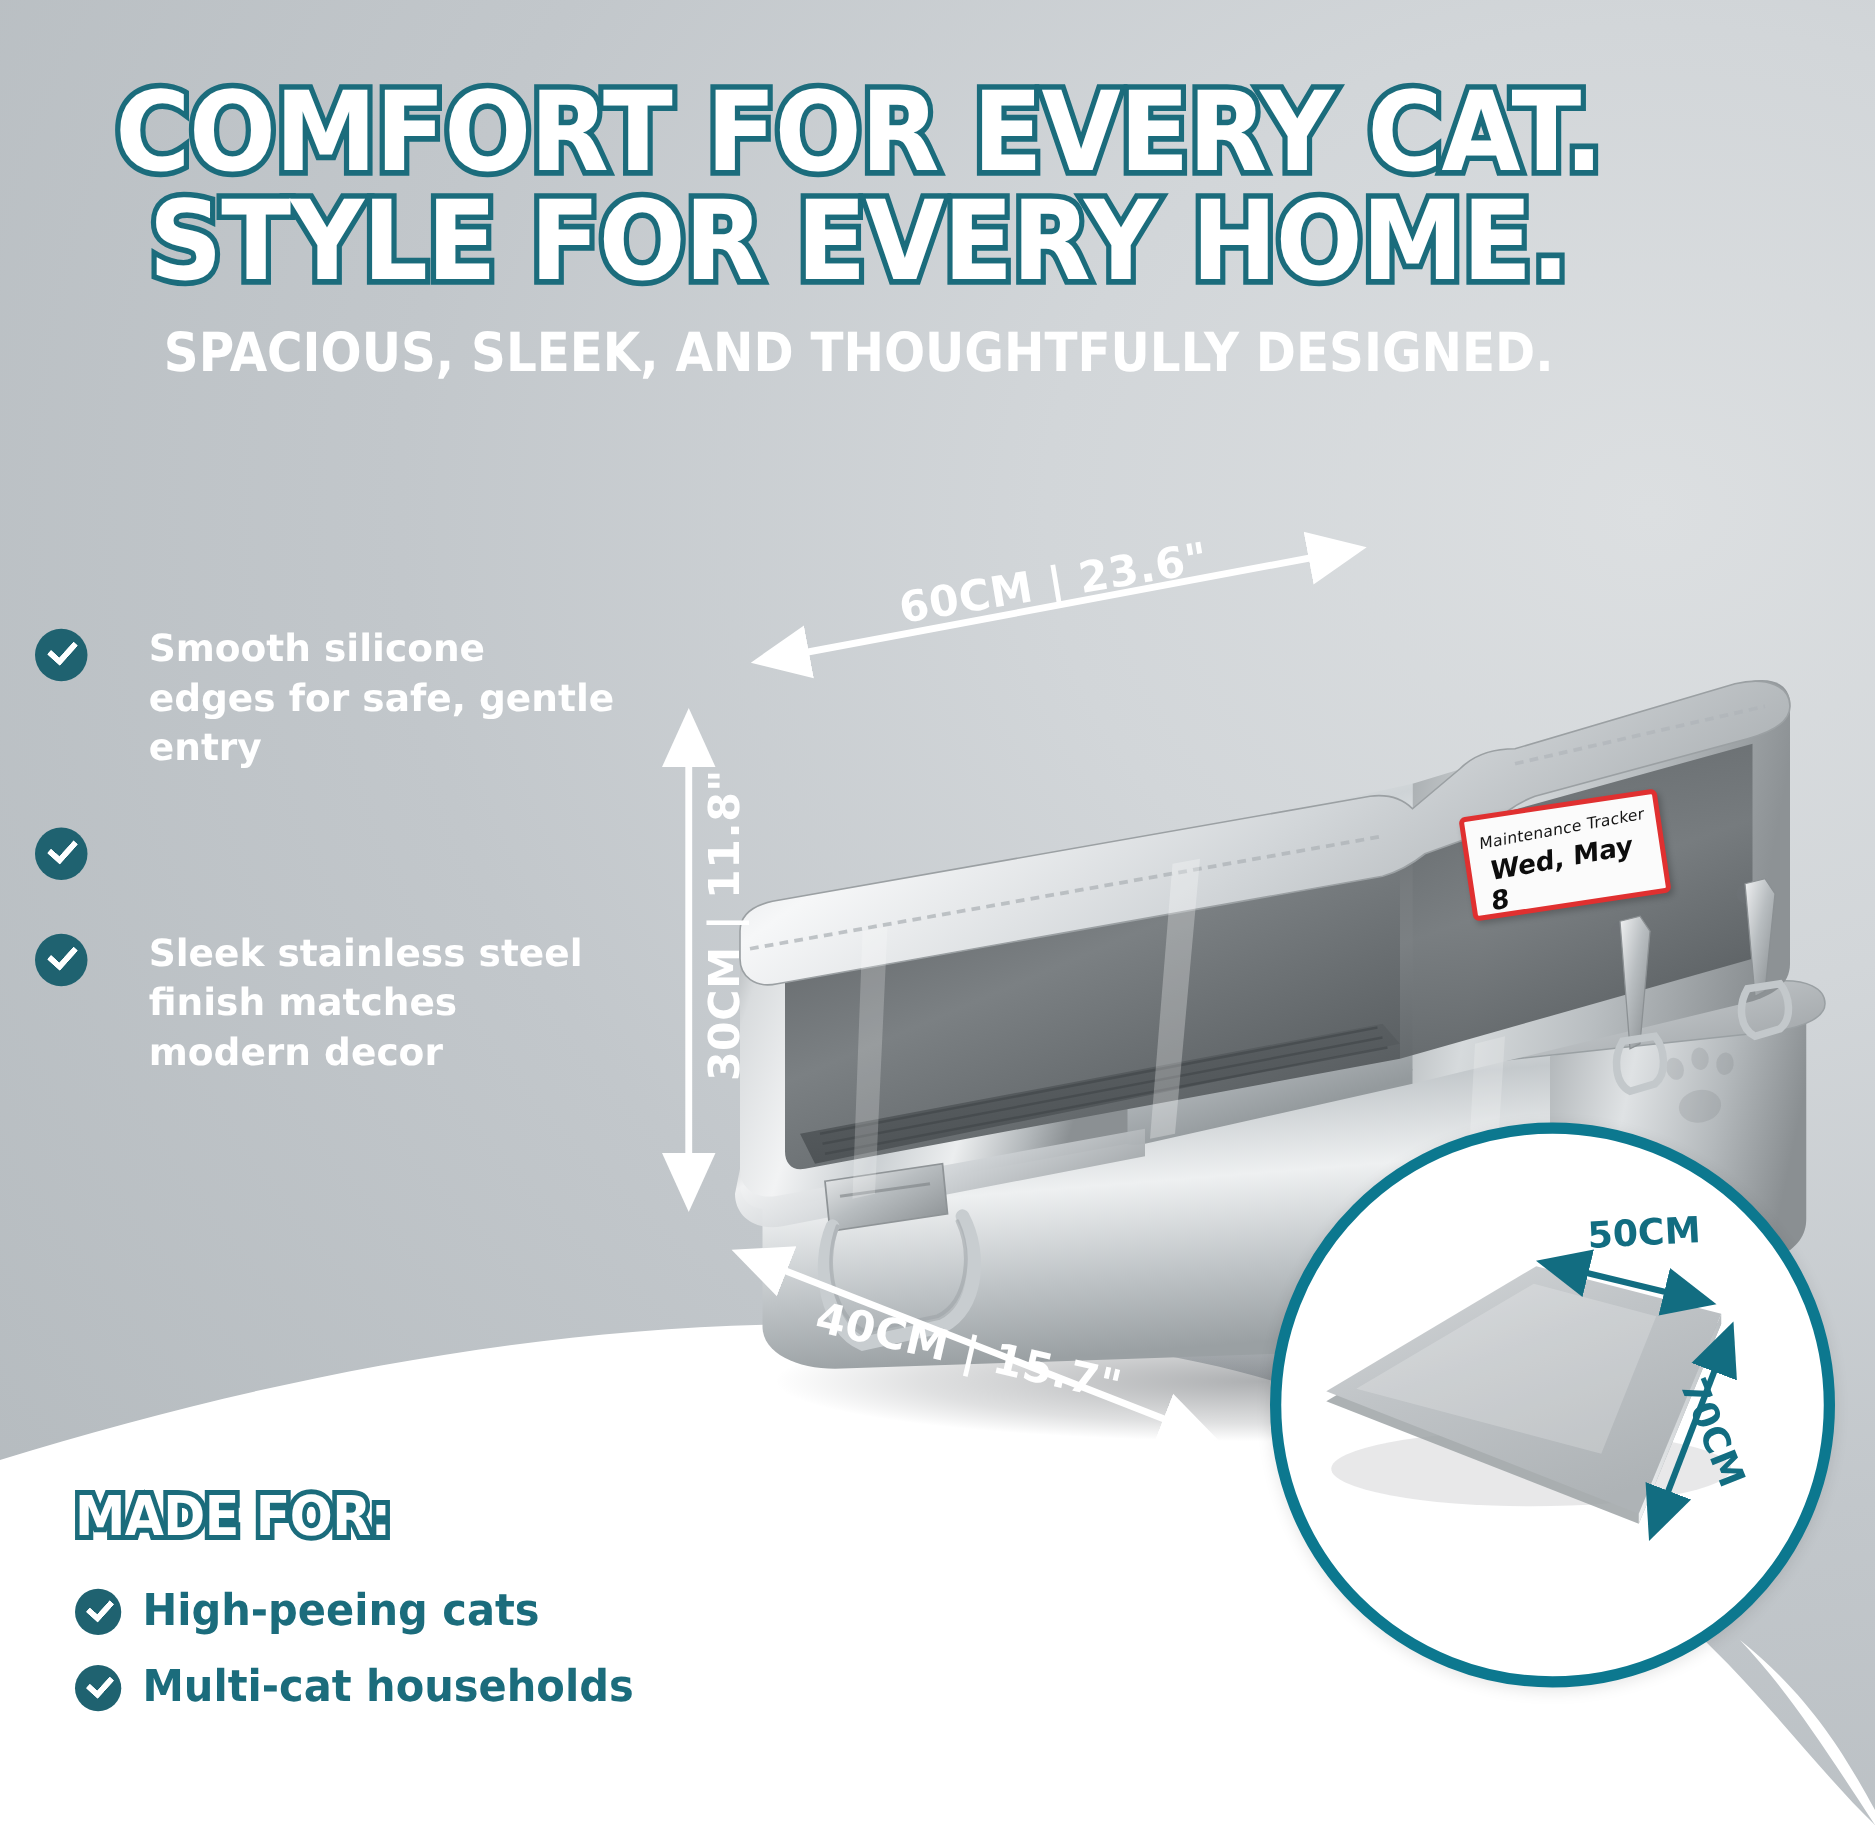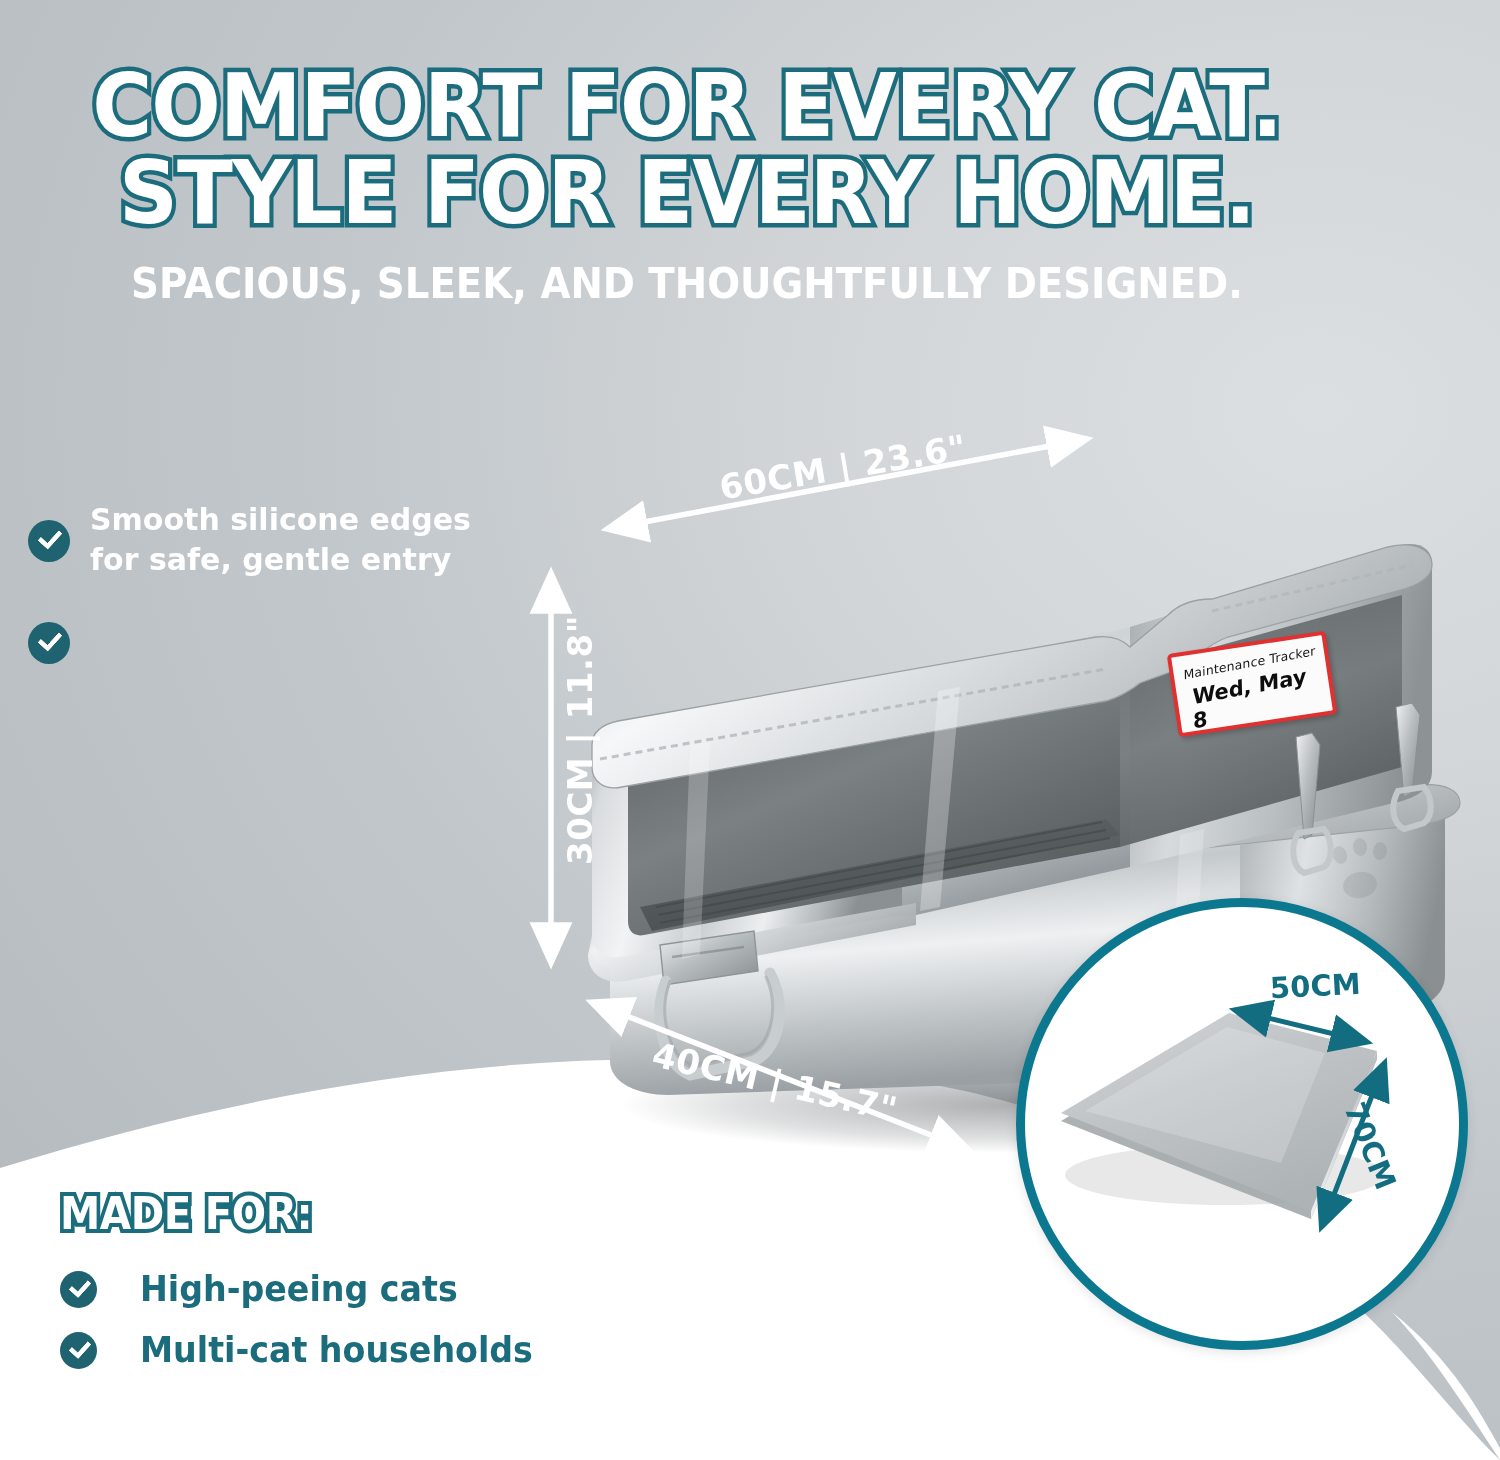--- a/index.html
+++ b/index.html
@@ -47,21 +47,21 @@
     color:#ffffff;
     transform:scaleX(0.90);
     white-space:nowrap;
   }
 
   
   #feature-list{
     position:absolute; left:28px; top:500px; width:470px; z-index:6;
   }
   .feature-item{
-    display:flex; align-items:center; margin-bottom:40px;
+    display:flex; align-items:flex-start; margin-bottom:40px;gap:29px;
   }
   .check-badge{
     flex:0 0 auto;
     width:42px; height:42px; border-radius:50%;
     background:#1f6270;
     margin-right:20px; margin-top:3px;
     position:relative;
   }
   .check-badge::after{
     content:""; position:absolute;
@@ -89,21 +89,21 @@
     font-size:44px;
     color:#ffffff;
     -webkit-text-stroke:8px #1b6c7c;
     paint-order:stroke fill;
     transform:scaleX(0.92);
     transform-origin:left center;
     display:inline-block;
     letter-spacing:-0.5px;
   }
   #made-for-items{ margin-top:30px; }
-  .mf-item{ display:flex; align-items:center; margin-bottom:21px;gap:26px; }
+  .mf-item{ display:flex; align-items:center; margin-bottom:21px; }
   .mf-badge{
     flex:0 0 auto;
     width:37px; height:37px; border-radius:50%;
     background:#1f6270; margin-right:17px; position:relative;
   }
   .mf-badge::after{
     content:""; position:absolute;
     left:10px; top:9px;
     width:15px; height:8px;
     border-left:5px solid #fff; border-bottom:5px solid #fff;
@@ -362,20 +362,24 @@
   <div id="tracker-date">Wed, May 8</div>
 </div>
 
 <div id="feature-list">
   <div class="feature-item">
     <span class="check-badge"></span>
     <span class="feature-text">Smooth silicone edges for safe, gentle entry</span>
   </div>
   <div class="feature-item">
     <span class="check-badge"></span>
+  </div>
+  <div class="feature-item">
+    <span class="check-badge"></span>
+    <span class="feature-text">Sleek stainless steel finish matches modern decor</span>
   </div>
 </div>
 
 <div id="inset-circle">
   <svg id="inset-svg" width="434" height="434" viewBox="0 0 434 434">
     <defs>
       <linearGradient id="matTopGrad" x1="0" y1="0" x2="0.6" y2="1">
         <stop offset="0%" stop-color="#d5d8da"></stop>
         <stop offset="45%" stop-color="#c0c4c7"></stop>
         <stop offset="100%" stop-color="#aeb3b6"></stop>

